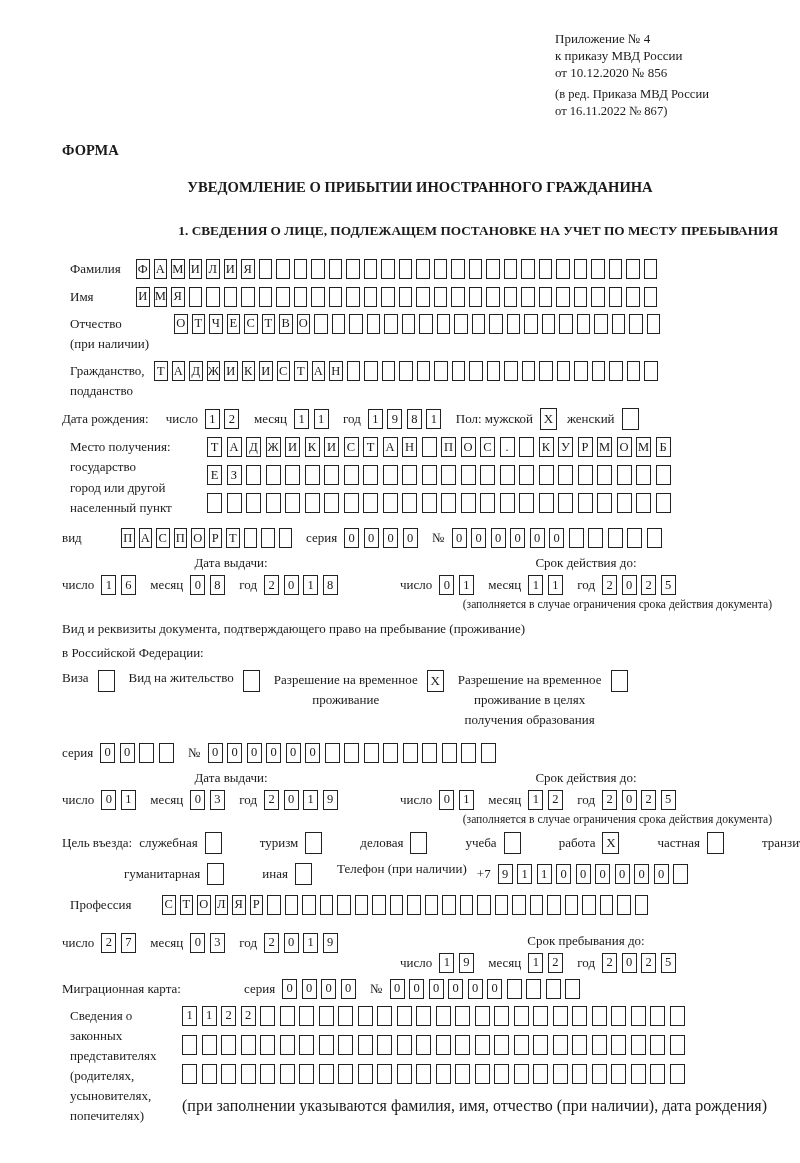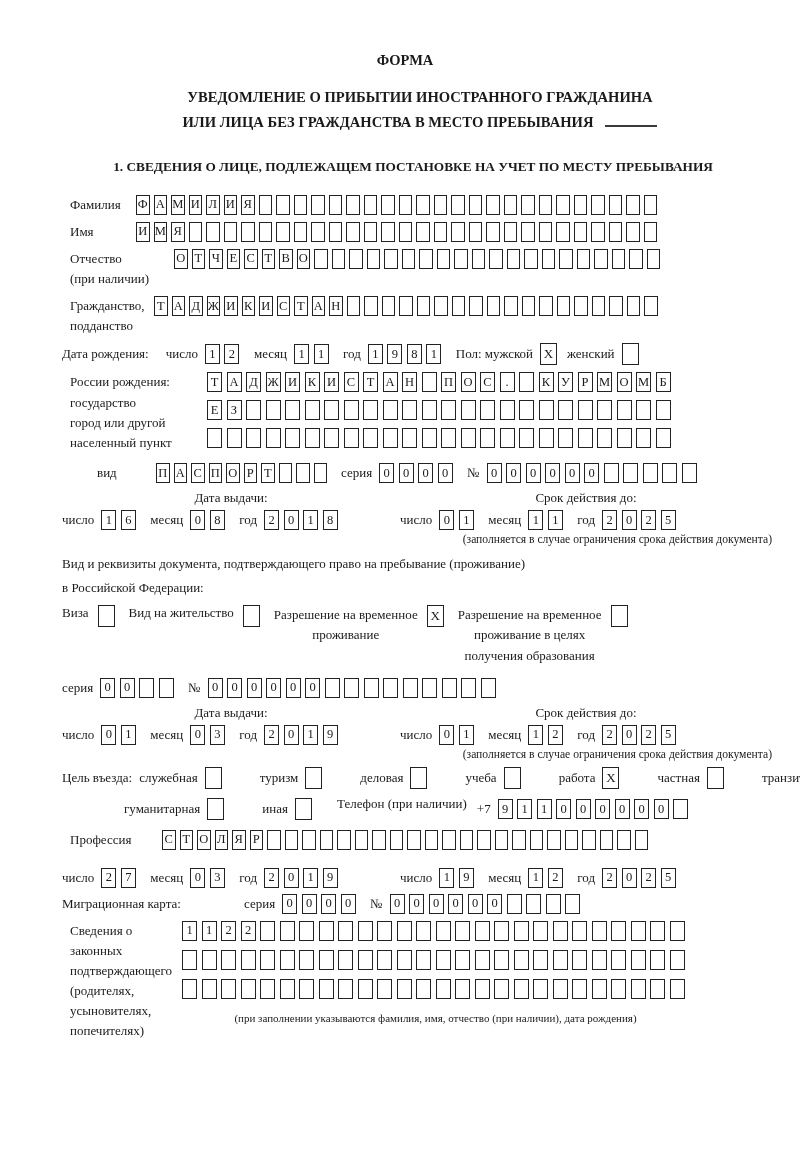--- a/index.html
+++ b/index.html
@@ -5,24 +5,24 @@
   * { box-sizing: border-box; }
   html,body { margin:0; padding:0; background:#ffffff; }
   .page {
     width:800px; min-height:1163px; margin:0 auto; background:#fff;
     font-family:"Liberation Serif","DejaVu Serif",serif; color:#1a1a1a;
     padding:30px 22px 20px 62px; overflow:hidden;
   }
   
   .appendix { margin-left:493px; font-size:13px; line-height:1.32; }
   .appendix .amend { margin-top:5px; font-size:12.6px; }
-  .forma { text-align:center; padding-right:30px; font-weight:bold; font-size:14.5px; margin-top:22px; }
+  .forma { text-align:left; padding-right:30px; font-weight:bold; font-size:14.5px; margin-top:22px; }
   .title { text-align:center; font-weight:bold; font-size:14.6px; margin-top:16px; line-height:1.7; }
   .blank-line { display:inline-block; width:52px; border-bottom:2.2px solid #3a3a3a; margin-left:12px; vertical-align:baseline; }
-  .sec-title { font-weight:bold; font-size:13.3px; margin-top:24px; margin-bottom:20px; text-align:center; margin-left:-14px; }
+  .sec-title { font-weight:bold; font-size:13.3px; margin-top:24px; margin-bottom:20px; text-align:right; margin-left:-14px; }
 
   .row { display:flex; align-items:flex-start; margin-bottom:7px;margin-left:8px; }
   .rowc { display:flex; align-items:center; flex-wrap:nowrap; margin-bottom:7px; }
   .lbl { font-size:13px; line-height:1.55; flex:0 0 auto; }
   .w64 { width:66px; } .w100 { width:104px; } .w84 { width:84px; }
   .w135 { width:137px; } .w92 { width:92px; } .w110 { width:112px; }
   .cells { display:flex; flex-wrap:nowrap; flex:0 0 auto; }
   .cell {
     width:15px; height:20px; border:1.5px solid #222; margin-right:4.5px;
     display:flex; align-items:center; justify-content:center;
@@ -49,36 +49,42 @@
   .res-opts .opt .cb { margin-left:9px; }
   .res-opts .center { text-align:center; line-height:1.55; }
   .opts { display:flex; align-items:center; flex-wrap:nowrap;gap:29px; }
   .opt { display:inline-flex; align-items:center; margin-right:9px; font-size:13px; }
   .opt .cb { margin-left:7px; }
   .olbl { font-size:13px; }
   .phone-lbl { font-size:13px; margin:0 10px 11px 16px; }
   .prefix { font-size:13px; margin-right:7px; }
   .legal-right { display:flex; flex-direction:column; }
   .legal-right .cells { margin-bottom:9px; }
-  .legal-note { font-size:11px; margin-top:4px; text-align:center; }
+  .legal-note { font-size:16px; margin-top:4px; text-align:left; }
   .mt18 { margin-top:18px; }
 </style>
 </head>
 <body>
 
 <div class="page">
 
+  <div class="appendix">
+    <div>Приложение № 4</div>
+    <div>к приказу МВД России</div>
+    <div>от 10.12.2020 № 856</div>
+    <div class="amend">
+      <div>(в ред. Приказа МВД России</div>
+      <div>от 16.11.2022 № 867)</div>
+    </div>
+  </div>
 
   <div class="forma">ФОРМА</div>
 
   <div class="title">
     <div>УВЕДОМЛЕНИЕ О ПРИБЫТИИ ИНОСТРАННОГО ГРАЖДАНИНА</div>
-    <div>
-      <span>ИЛИ ЛИЦА БЕЗ ГРАЖДАНСТВА В МЕСТО ПРЕБЫВАНИЯ</span><span class="blank-line"></span>
-    </div>
   </div>
 
   <div class="sec-title">1. СВЕДЕНИЯ О ЛИЦЕ, ПОДЛЕЖАЩЕМ ПОСТАНОВКЕ НА УЧЕТ ПО МЕСТУ ПРЕБЫВАНИЯ</div>
 
   <div class="row">
     <span class="lbl w64">Фамилия</span>
     <span class="cells n">
         <span class="cell">Ф</span>
         <span class="cell">А</span>
         <span class="cell">М</span>
@@ -243,21 +249,21 @@
         <span class="cell">1</span>
       </span>
     <span class="t">Пол: мужской</span>
     <span class="cb">X</span>
     <span class="t">женский</span>
     <span class="cb"></span>
   </div>
 
   <div class="row">
     <span class="lbl w135">
-      <div>России рождения:</div>
+      <div>Место получения:</div>
       <div>государство</div>
       <div>город или другой</div>
       <div>населенный пункт</div>
     </span>
     <span class="stack">
       <span class="cells">
           <span class="cell">Т</span>
           <span class="cell">А</span>
           <span class="cell">Д</span>
           <span class="cell">Ж</span>
@@ -332,21 +338,21 @@
           <span class="cell"></span>
           <span class="cell"></span>
           <span class="cell"></span>
           <span class="cell"></span>
         </span>
     </span>
   </div>
 
 
   <div class="rowc">
-    <span class="t0" style="width:52px;margin-left:35px;">вид</span>
+    <span class="t0" style="width:52px;">вид</span>
     <span class="cells n">
         <span class="cell">П</span>
         <span class="cell">А</span>
         <span class="cell">С</span>
         <span class="cell">П</span>
         <span class="cell">О</span>
         <span class="cell">Р</span>
         <span class="cell">Т</span>
         <span class="cell"></span>
         <span class="cell"></span>
@@ -641,20 +647,21 @@
         <span class="t">год</span>
         <span class="cells">
             <span class="cell">2</span>
             <span class="cell">0</span>
             <span class="cell">1</span>
             <span class="cell">9</span>
           </span>
       </div>
     </div>
     <div class="col-r">
+      <div class="col-head">Срок пребывания до:</div>
       <div class="rowc" style="margin-bottom:0;">
         <span class="t0">число</span>
         <span class="cells">
             <span class="cell">1</span>
             <span class="cell">9</span>
           </span>
         <span class="t">месяц</span>
         <span class="cells">
             <span class="cell">1</span>
             <span class="cell">2</span>
@@ -691,21 +698,21 @@
         <span class="cell"></span>
         <span class="cell"></span>
         <span class="cell"></span>
       </span>
   </div>
 
   <div class="row">
     <span class="lbl w110">
       <div>Сведения о</div>
       <div>законных</div>
-      <div>подтверждающего</div>
+      <div>представителях</div>
       <div>(родителях,</div>
       <div>усыновителях,</div>
       <div>попечителях)</div>
     </span>
     <span class="legal-right">
       <span class="cells">
           <span class="cell">1</span>
           <span class="cell">1</span>
           <span class="cell">2</span>
           <span class="cell">2</span>

